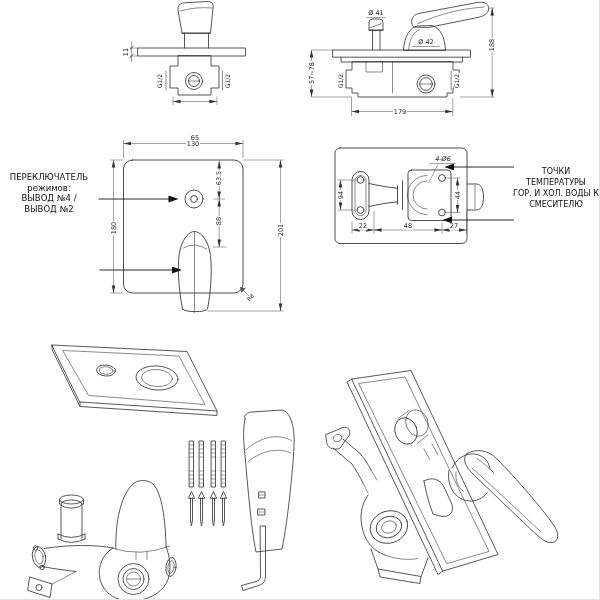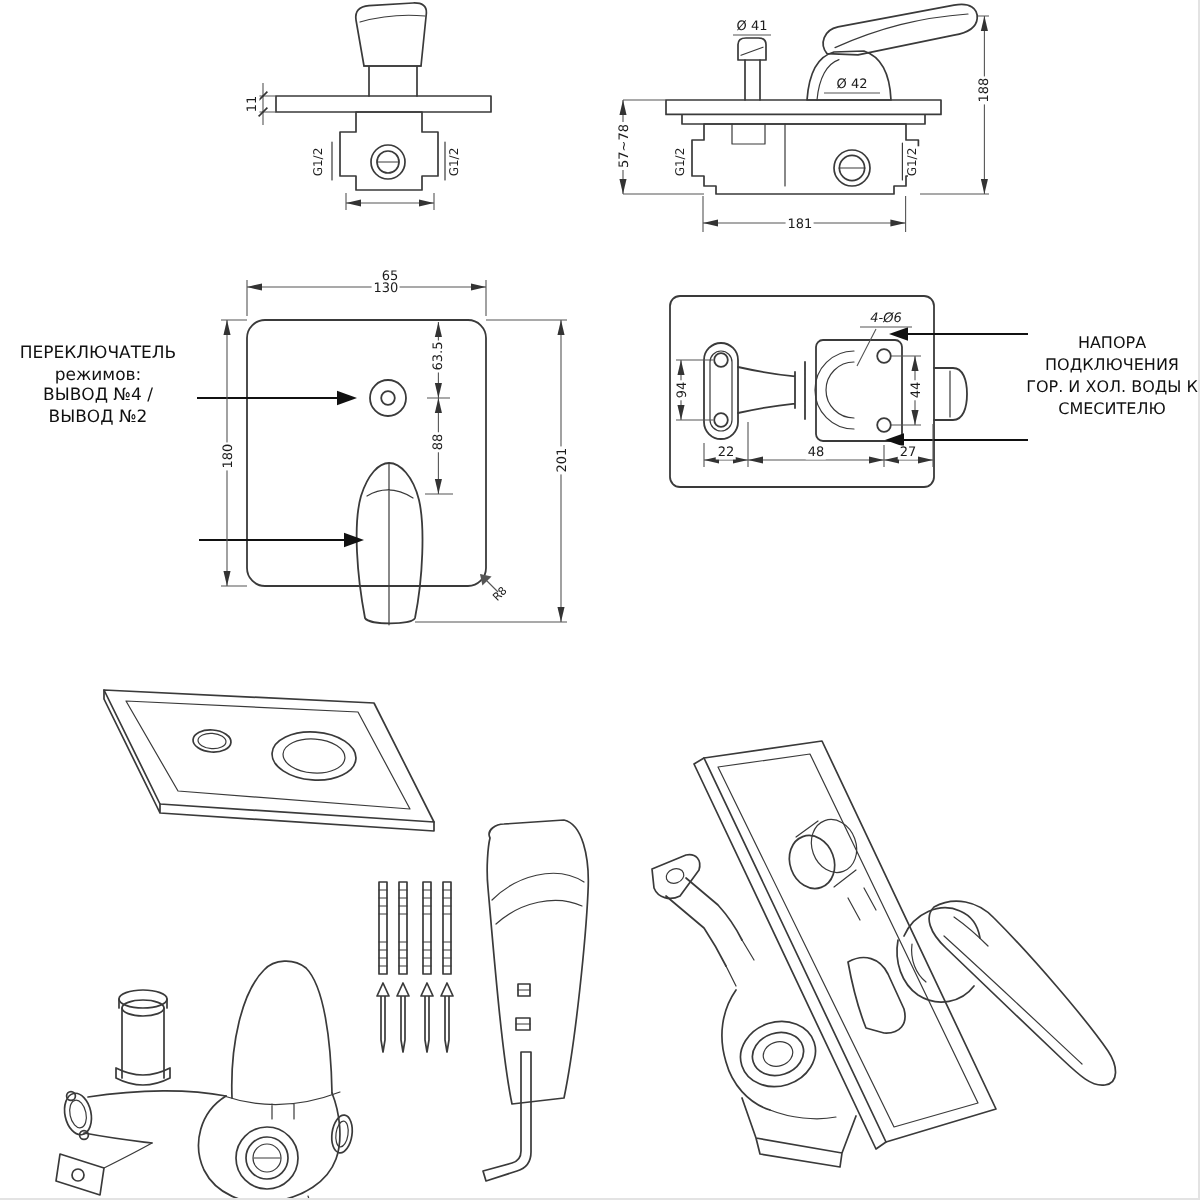--- a/index.html
+++ b/index.html
@@ -208,21 +208,21 @@
   <span class="lbl dim rot" style="left:126px;top:52px;">11</span>
   <span class="lbl dim g12 rot" style="left:160px;top:81px;">G1/2</span>
   <span class="lbl dim g12 rot" style="left:227.5px;top:81px;">G1/2</span>
   <span class="lbl dim" style="left:195px;top:101.5px;margin-top:36px;">65</span>
 
   <span class="lbl dim" style="left:376px;top:13px;">Ø 41</span>
   <span class="lbl dim" style="left:426px;top:42px;">Ø 42</span>
   <span class="lbl dim rot" style="left:311.5px;top:73px;">57~78</span>
   <span class="lbl dim g12 rot" style="left:341px;top:81px;">G1/2</span>
   <span class="lbl dim g12 rot" style="left:456.5px;top:81px;">G1/2</span>
-  <span class="lbl dim" style="left:400px;top:111.5px;">181</span>
+  <span class="lbl dim" style="left:400px;top:111.5px;">179</span>
   <span class="lbl dim rot" style="left:492.2px;top:45px;">188</span>
 
   <span class="lbl dim" style="left:193px;top:143.5px;">130</span>
   <span class="lbl dim rot" style="left:219.2px;top:178px;">63.5</span>
   <span class="lbl dim rot" style="left:219.2px;top:221px;">88</span>
   <span class="lbl dim rot" style="left:113.5px;top:228px;">180</span>
   <span class="lbl dim rot" style="left:280.5px;top:230px;">201</span>
   <span class="lbl rot45" style="left:251px;top:298px;">R8</span>
 
   <div class="callout" style="left:1px;top:172px;width:96px;text-align:center;">
@@ -233,18 +233,18 @@
   </div>
 
   <span class="lbl dim" style="left:443px;top:159px;font-style:italic;">4-Ø6</span>
   <span class="lbl dim rot" style="left:340.5px;top:195px;">94</span>
   <span class="lbl dim rot" style="left:457.5px;top:195px;">44</span>
   <span class="lbl dim" style="left:363px;top:226px;">22</span>
   <span class="lbl dim" style="left:408px;top:226px;">48</span>
   <span class="lbl dim" style="left:454px;top:226px;">27</span>
 
   <div class="callout small" style="left:512px;top:166px;width:88px;">
-    <span>НАПОРА</span>
-    <span>ПОДКЛЮЧЕНИЯ</span>
+    <span>ТОЧКИ</span>
+    <span>ТЕМПЕРАТУРЫ</span>
     <span>ГОР. И ХОЛ. ВОДЫ К</span>
     <span>СМЕСИТЕЛЮ</span>
   </div>
 </div>
 
 </body></html>

